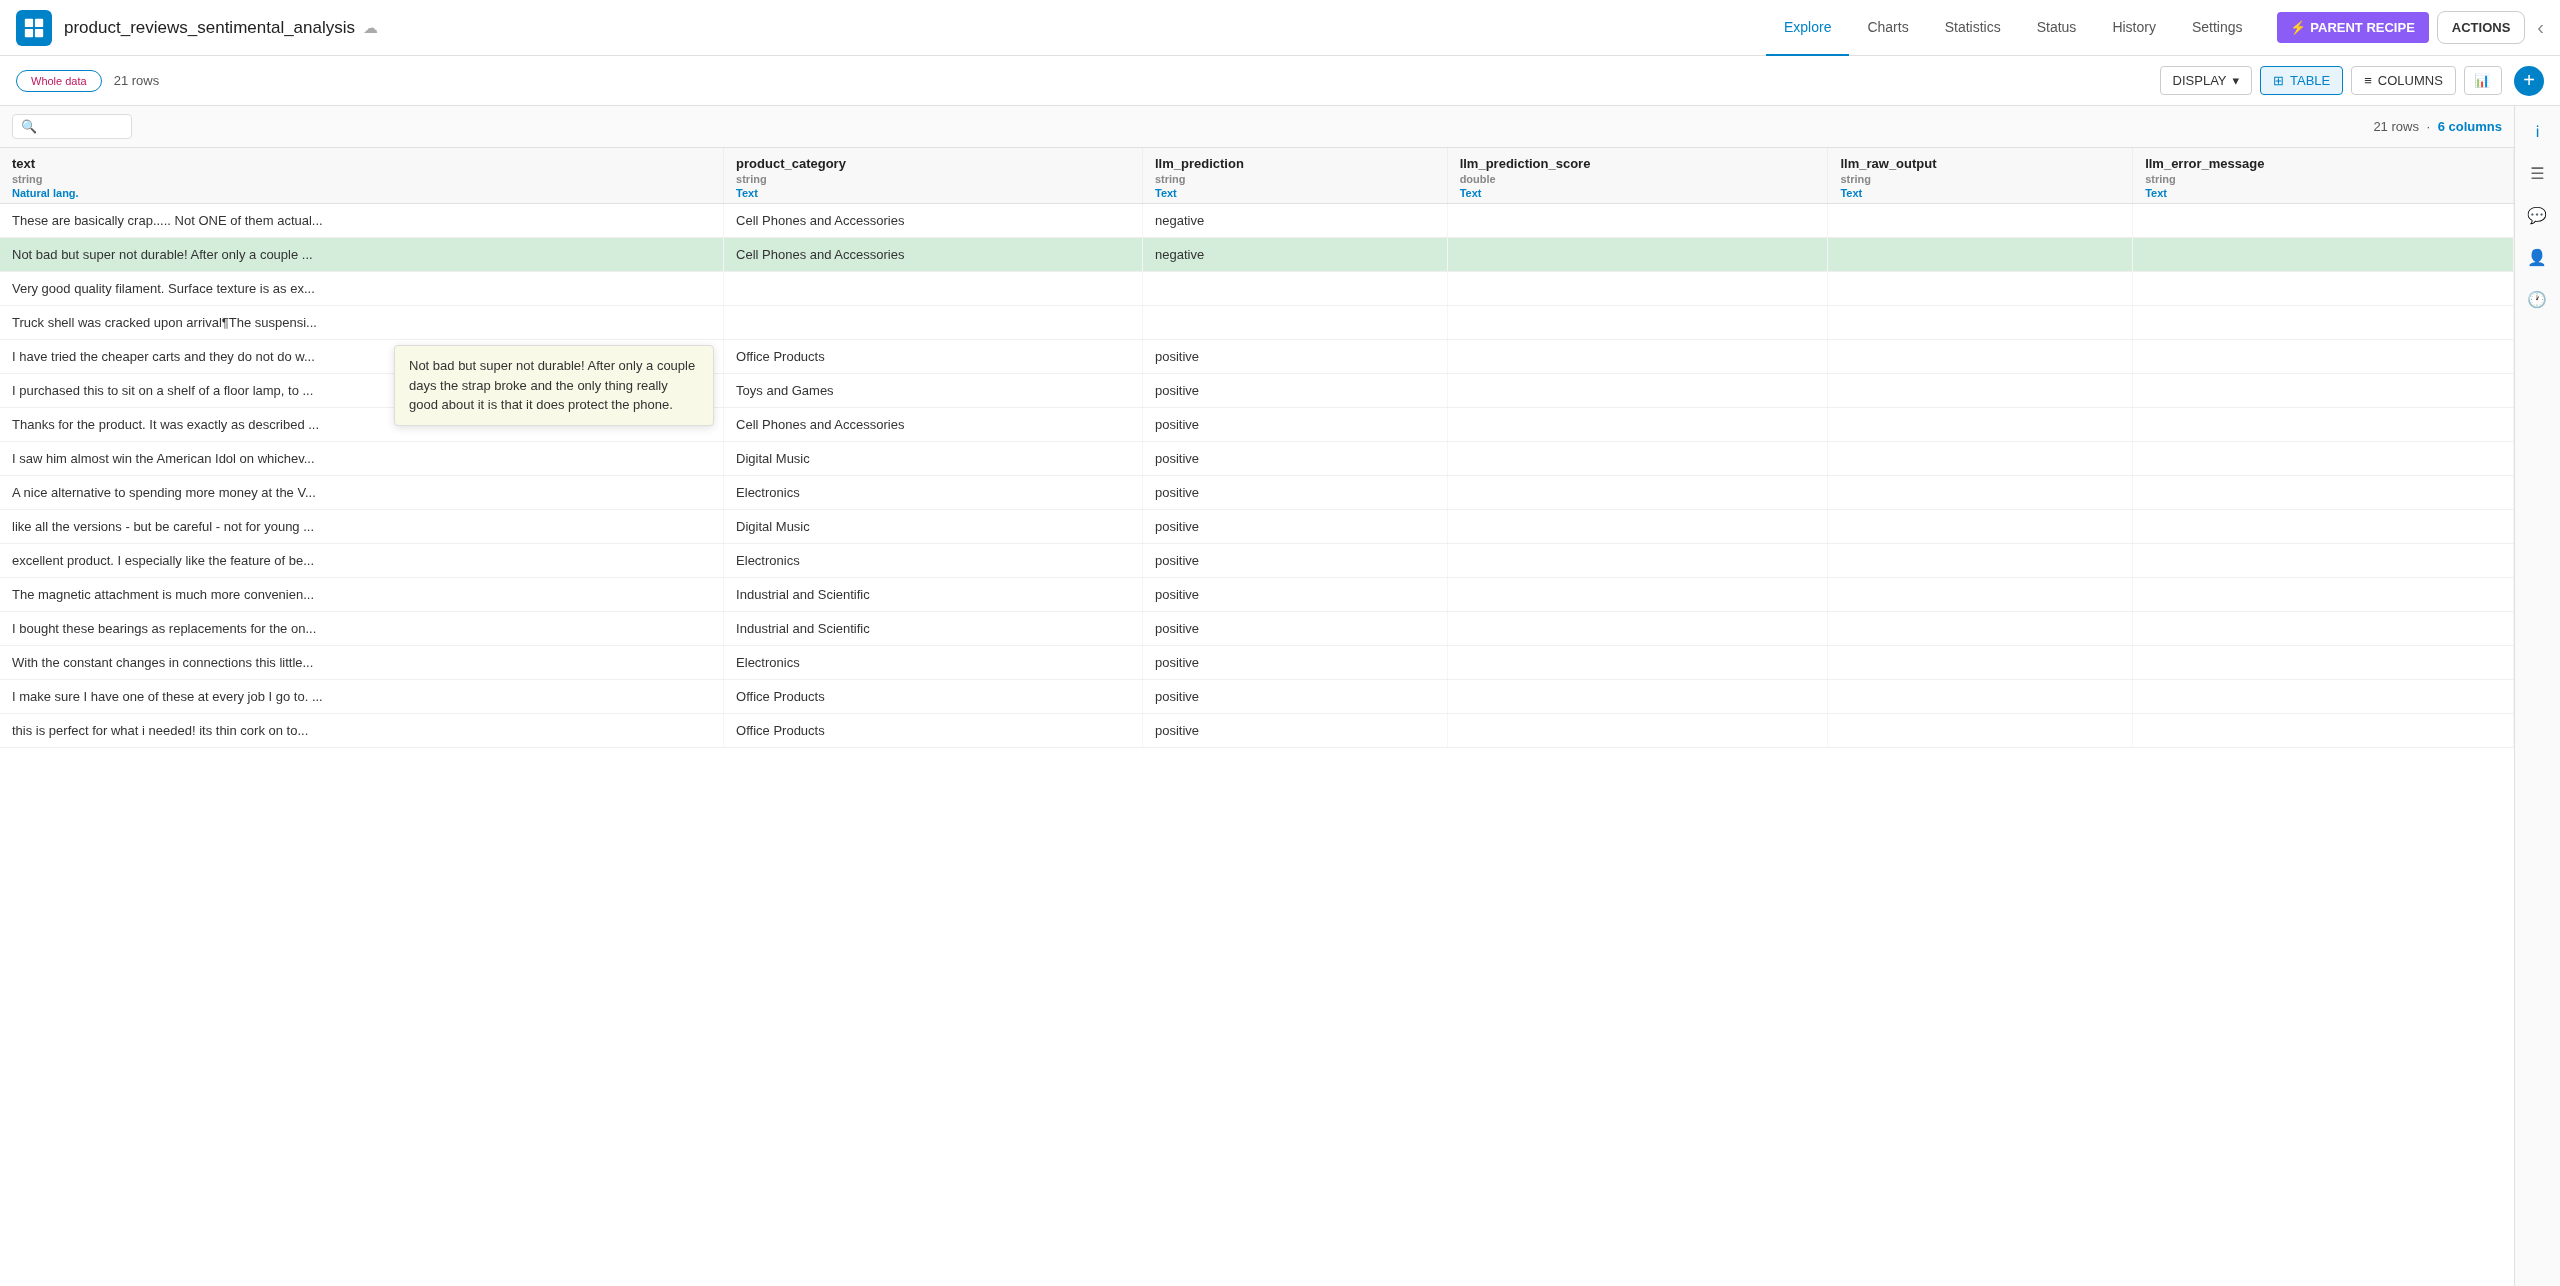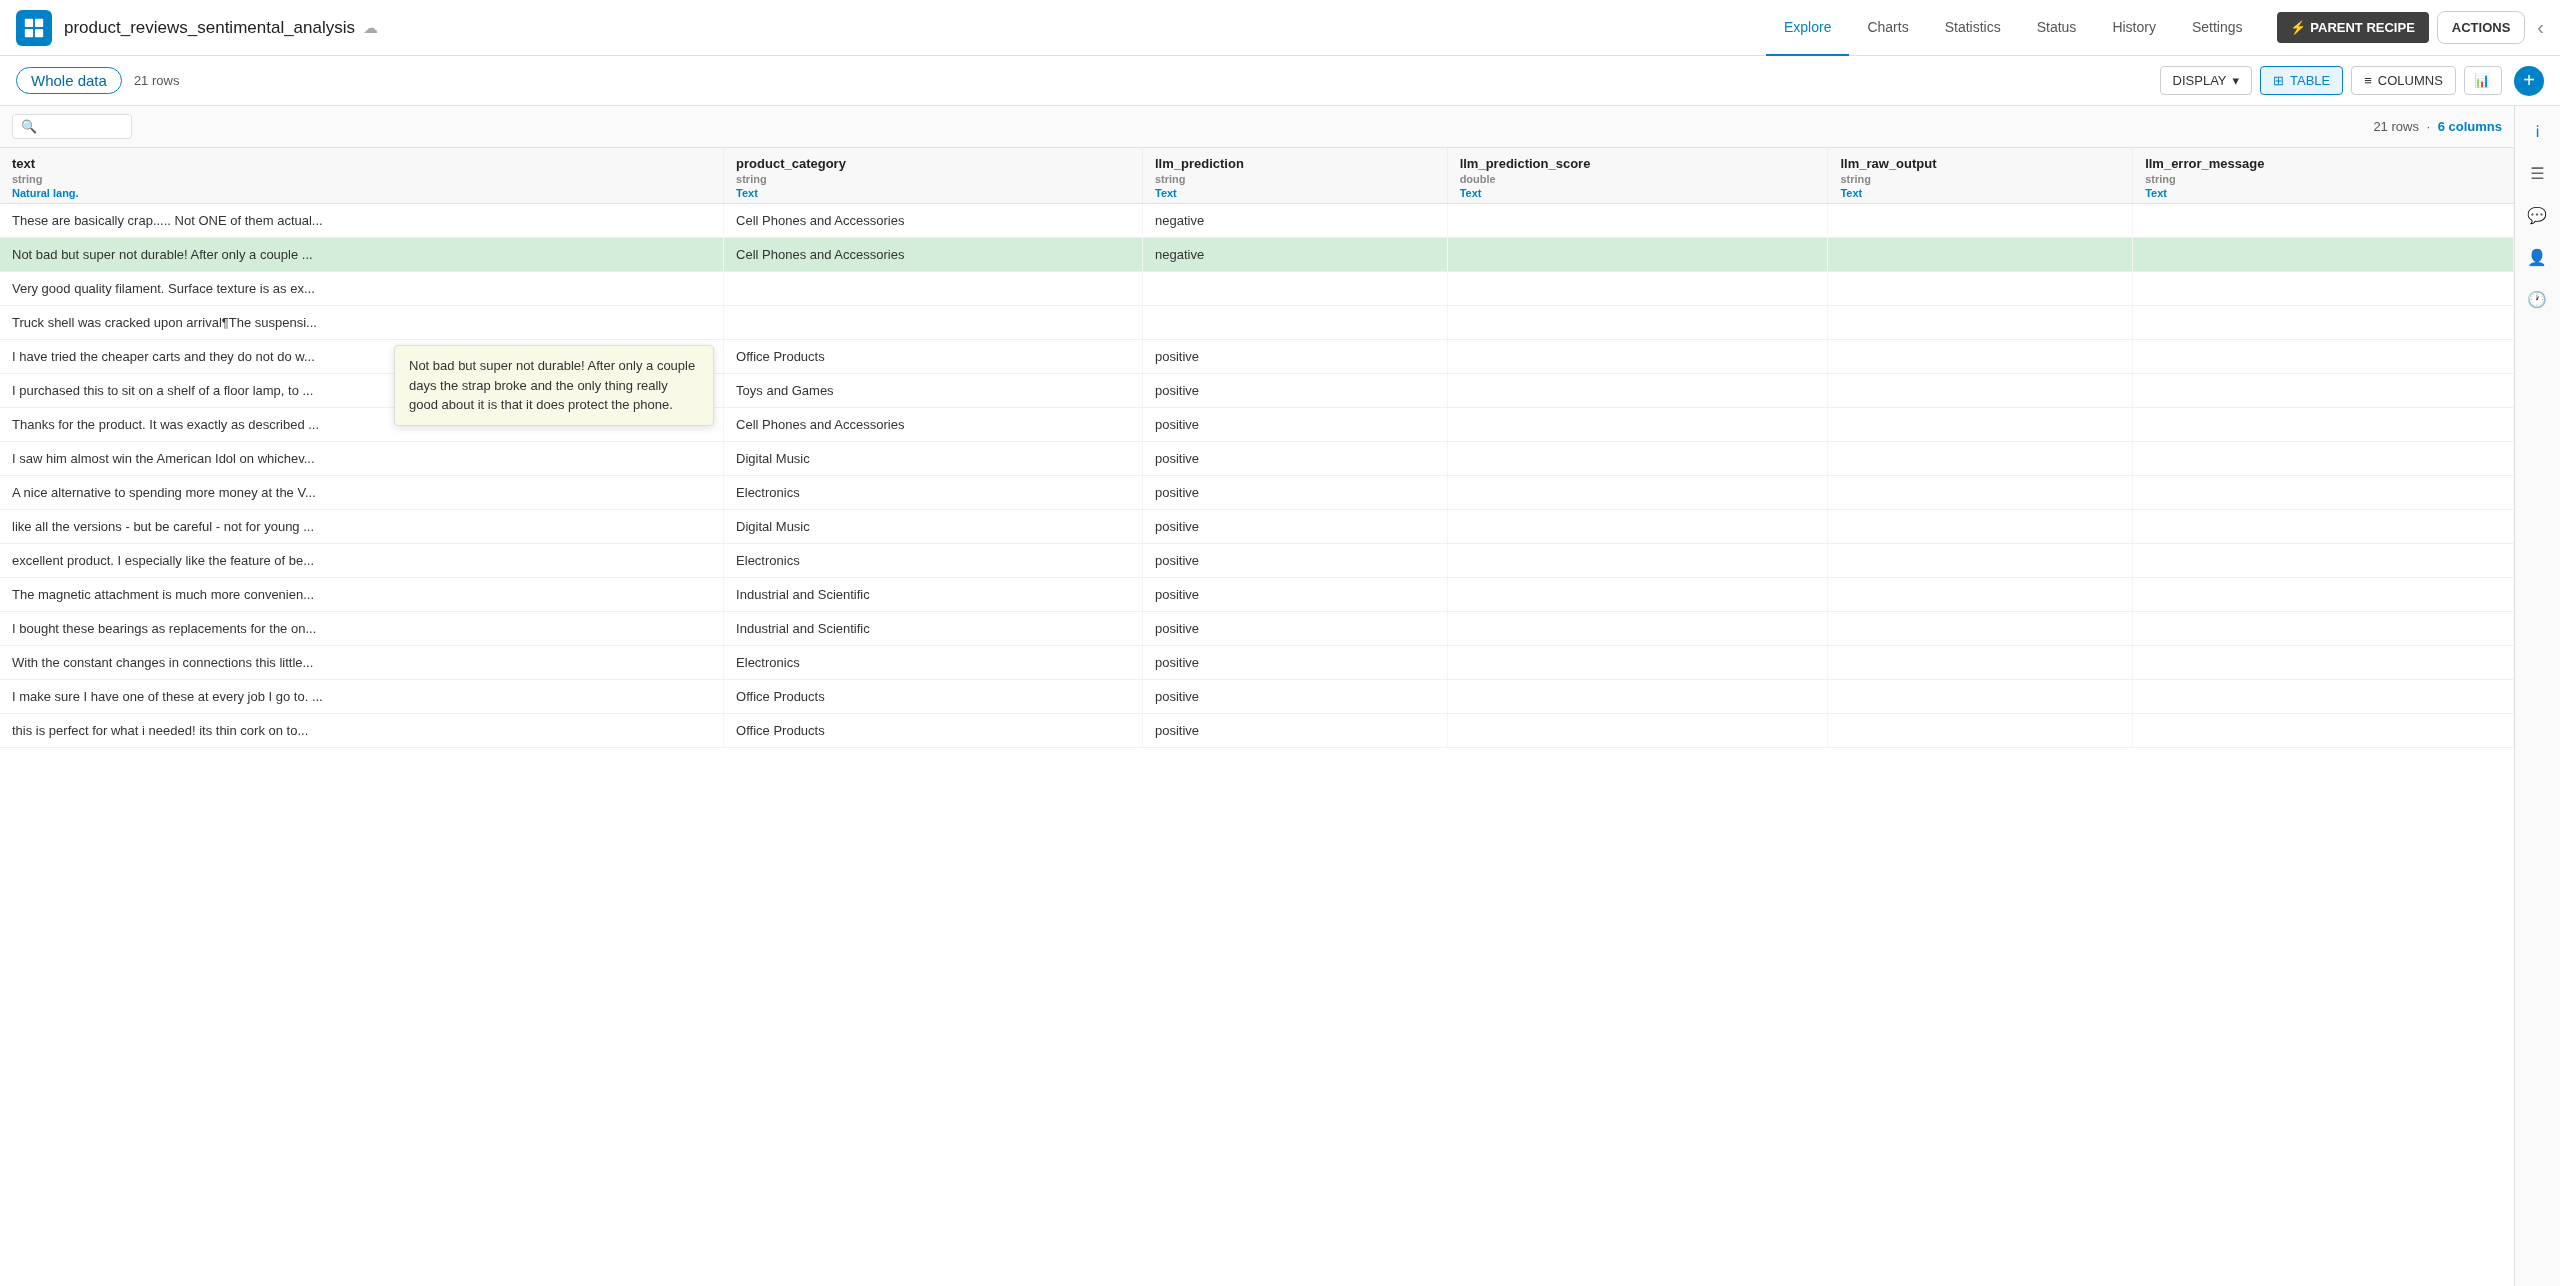--- a/index.html
+++ b/index.html
@@ -50,21 +50,21 @@
       cursor: pointer;
       border-bottom: 2px solid transparent;
       white-space: nowrap;
     }
     .nav-tab.active {
       color: #0082c9;
       border-bottom: 2px solid #0082c9;
       font-weight: 500;
     }
     .btn-parent-recipe {
-      background: #404040;
+      background: #8b5cf6;
       color: #fff;
       border: none;
       border-radius: 4px;
       padding: 8px 14px;
       font-size: 13px;
       font-weight: 600;
       cursor: pointer;
       display: flex;
       align-items: center;
       gap: 6px;
@@ -95,24 +95,24 @@
     .subtoolbar {
       display: flex;
       align-items: center;
       background: #fff;
       border-bottom: 1px solid #e0e0e0;
       height: 50px;
       padding: 0 16px;
     }
     .badge-whole-data {
       border: 1.5px solid #0082c9;
-      color: #0369a1;
+      color: #be185d;
       border-radius: 20px;
       padding: 4px 14px;
-      font-size: 15px;
+      font-size: 11px;
       font-weight: 500;
       cursor: pointer;
       text-align: center;
     }
     .rows-label {
       font-size: 13px;
       color: #555;
       margin-left: 12px;
     }
     .subtoolbar-right {

